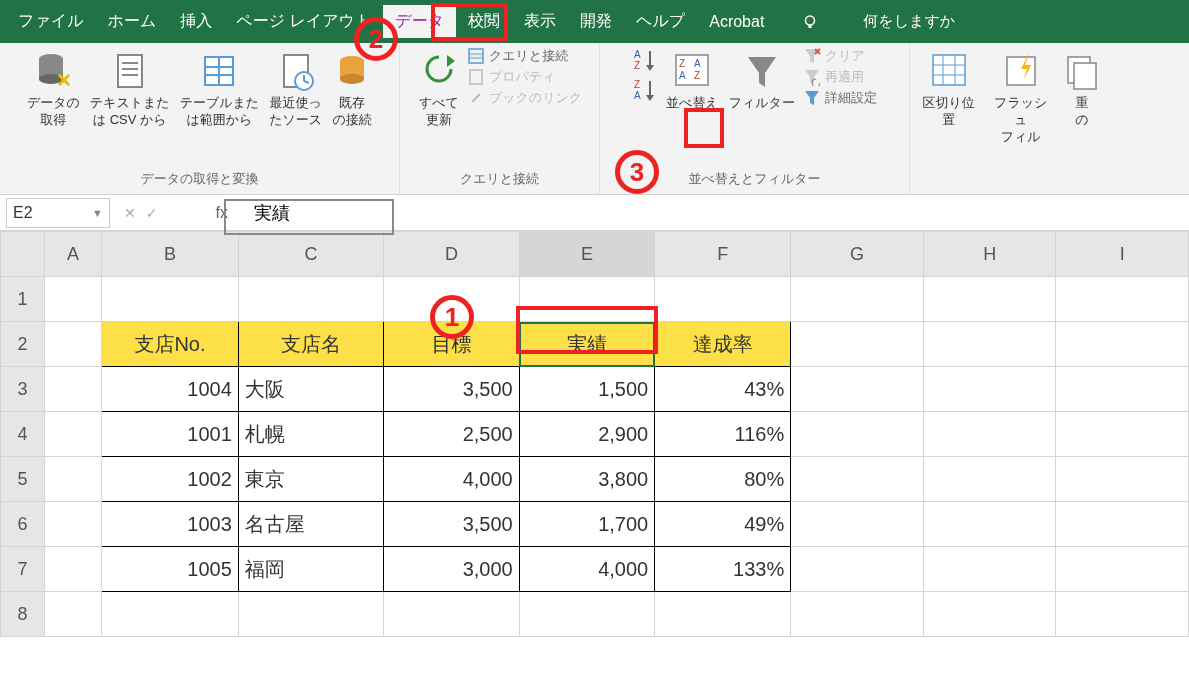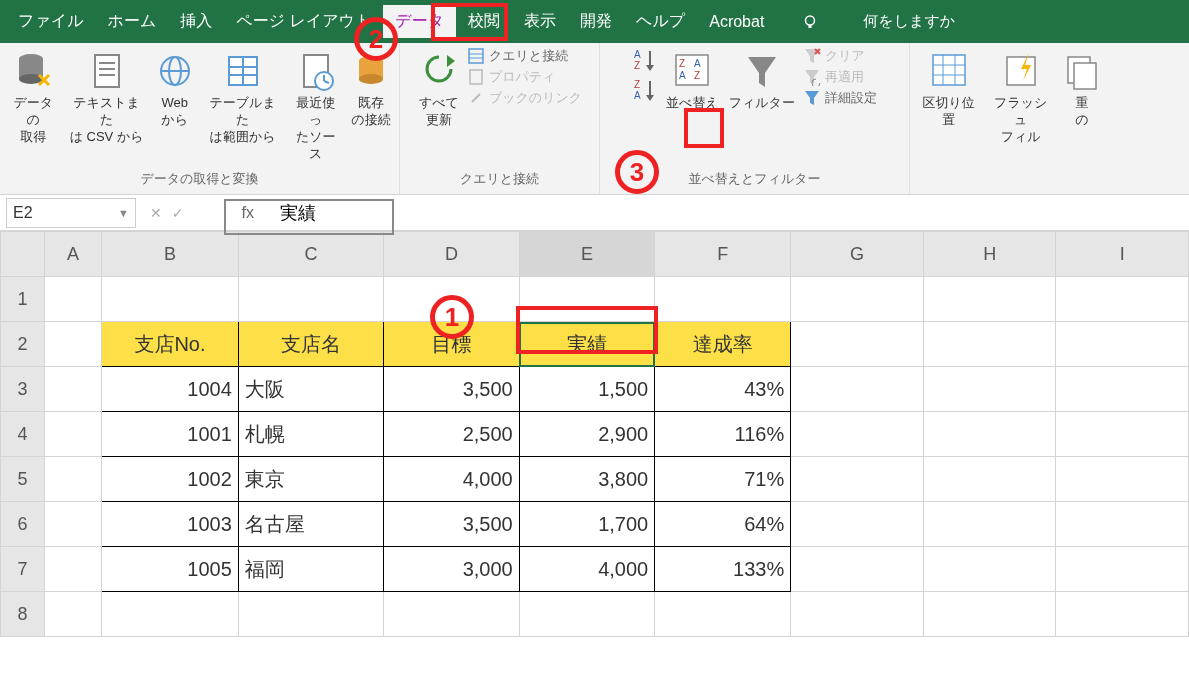--- a/index.html
+++ b/index.html
@@ -18,21 +18,21 @@
   .rgroup-body { display: flex; align-items: flex-start; gap: 6px; flex:1; }
   .rgroup-label { font-size: 13px; color: #666; padding: 2px 0 6px 0; text-align:center; width:100%; }
   .rbtn { display: flex; flex-direction: column; align-items: center; justify-content: flex-start; padding: 2px 2px; cursor: pointer; font-size: 13px; line-height: 1.3; text-align:center; }
   .rbtn-icon { width: 40px; height: 44px; margin-bottom: 2px; }
   .rbtn-label { white-space: pre-line; }
   .side-stack { display:flex; flex-direction:column; gap:3px; font-size:13px; color:#666; }
   .side-item { display:flex; align-items:center; gap:4px; cursor:pointer; white-space:nowrap; }
 
   
   .formulabar { display:flex; align-items:center; height:36px; border-bottom:1px solid #d4d4d4; }
-  .namebox { width:130px; border:1px solid #ccc; background:#fff; height:30px; margin:0 6px; padding:2px 6px; font-size:16px; display:flex; align-items:center; }
+  .namebox { width:104px; border:1px solid #ccc; background:#fff; height:30px; margin:0 6px; padding:2px 6px; font-size:16px; display:flex; align-items:center; }
   .namebox .dd { margin-left:auto; color:#888; font-size:11px; }
   .fx-icons { display:flex; gap:10px; color:#aaa; padding:0 8px; align-items:center; }
   .fx-label { color:#666; font-size:16px; margin-right:10px;margin-left:48px;}
   .formula-input { flex:1; height:30px; border:none; font-size:18px; padding:0 8px; outline:none; }
 
   
   .sheet { position:relative; }
   table.grid { border-collapse: collapse; table-layout: fixed; }
   table.grid th, table.grid td { border:1px solid #d4d4d4; font-size:20px; height:45px; overflow:hidden; white-space:nowrap; }
   table.grid th { background:#e6e6e6; font-weight:normal; color:#555; text-align:center; font-size:18px; }
@@ -105,31 +105,20 @@
               <line x1="12" y1="20" x2="28" y2="20" stroke="#888" stroke-width="2"></line>
               <line x1="12" y1="26" x2="28" y2="26" stroke="#888" stroke-width="2"></line>
             </svg>
           </span>
         <span class="rbtn-label">テキストまた
 は CSV から</span>
       </div>
       <div class="rbtn">
         <span class="rbtn-icon">
             <svg viewBox="0 0 40 44">
-              <circle cx="20" cy="22" r="14" fill="none" stroke="#5b9bd5" stroke-width="2"></circle>
-              <ellipse cx="20" cy="22" rx="6" ry="14" fill="none" stroke="#5b9bd5" stroke-width="2"></ellipse>
-              <line x1="6" y1="22" x2="34" y2="22" stroke="#5b9bd5" stroke-width="2"></line>
-            </svg>
-          </span>
-        <span class="rbtn-label">Web
-から</span>
-      </div>
-      <div class="rbtn">
-        <span class="rbtn-icon">
-            <svg viewBox="0 0 40 44">
               <rect x="6" y="8" width="28" height="28" fill="#fff" stroke="#5b9bd5" stroke-width="2"></rect>
               <line x1="6" y1="18" x2="34" y2="18" stroke="#5b9bd5" stroke-width="2"></line>
               <line x1="6" y1="26" x2="34" y2="26" stroke="#5b9bd5" stroke-width="2"></line>
               <line x1="20" y1="8" x2="20" y2="36" stroke="#5b9bd5" stroke-width="2"></line>
             </svg>
           </span>
         <span class="rbtn-label">テーブルまた
 は範囲から</span>
       </div>
       <div class="rbtn">
@@ -407,33 +396,33 @@
           <td></td>
           <td></td>
   </tr>
   <tr>
     <th class="rowhdr">5</th>
     <td></td>
     <td class="data-cell num">1002</td>
     <td class="data-cell txt">東京</td>
     <td class="data-cell num">4,000</td>
     <td class="data-cell num">3,800</td>
-    <td class="data-cell num">71%</td>
+    <td class="data-cell num">80%</td>
     <td></td>
           <td></td>
           <td></td>
   </tr>
   <tr>
     <th class="rowhdr">6</th>
     <td></td>
     <td class="data-cell num">1003</td>
     <td class="data-cell txt">名古屋</td>
     <td class="data-cell num">3,500</td>
     <td class="data-cell num">1,700</td>
-    <td class="data-cell num">64%</td>
+    <td class="data-cell num">49%</td>
     <td></td>
           <td></td>
           <td></td>
   </tr>
   <tr>
     <th class="rowhdr">7</th>
     <td></td>
     <td class="data-cell num">1005</td>
     <td class="data-cell txt">福岡</td>
     <td class="data-cell num">3,000</td>

